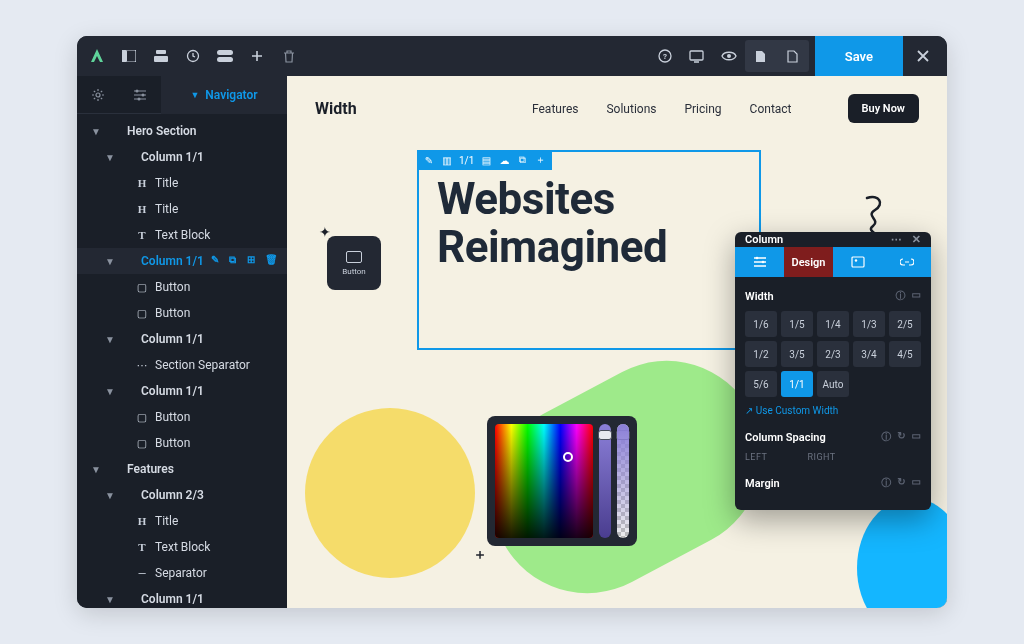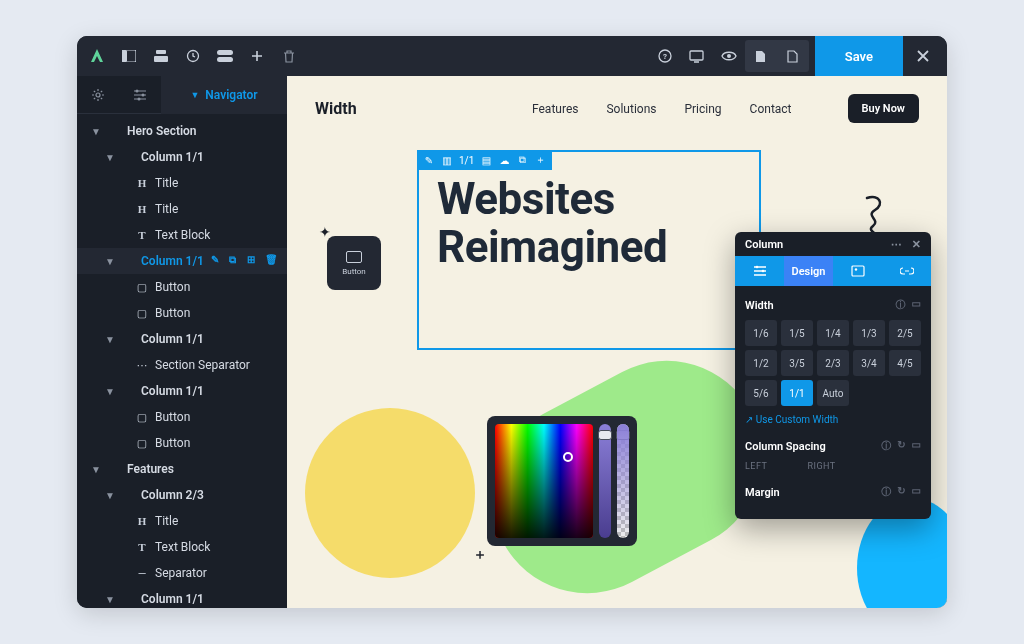--- a/index.html
+++ b/index.html
@@ -53,25 +53,25 @@
     .gradient-area { flex: 1; border-radius: 4px; background: linear-gradient(to right, red, yellow, lime, cyan, blue, magenta, red); position: relative; overflow: hidden; }
     .gradient-area::after { content: ''; position: absolute; inset: 0; background: linear-gradient(to bottom, rgba(255,255,255,0), rgba(0,0,0,.9)); }
     .picker-dot { position: absolute; top: 28px; left: 68px; width: 10px; height: 10px; border: 2px solid #fff; border-radius: 50%; z-index: 2; }
     .slider-col { width: 12px; display: flex; flex-direction: column; gap: 4px; }
     .hue-slider { flex: 1; background: linear-gradient(to bottom, #8b7fd8, #4a3d8f); border-radius: 6px; position: relative; }
     .alpha-slider { flex: 1; border-radius: 6px; background: repeating-conic-gradient(#bbb 0 25%, #eee 0 50%) 0 0/8px 8px; position: relative; }
     .alpha-slider::after { content:''; position:absolute; inset:0; background: linear-gradient(to bottom, #8b7fd8, transparent); border-radius: 6px; }
     .slide-thumb { position: absolute; width: 14px; height: 10px; background: #e8eaf0; border-radius: 3px; left: -1px; top: 6px; border: 1px solid #4a4f5c; }
     .plus-cursor { position: absolute; left: 186px; top: 470px; color: #1a1f28; font-size: 14px; font-weight: bold; }
     .panel { position: absolute; right: 16px; top: 196px; width: 196px; background: #1a1f28; border-radius: 6px; color: #c9d0db; font-size: 11px; box-shadow: 0 10px 30px rgba(0,0,0,.35); overflow: hidden; }
-    .panel-head { display: flex; align-items: center; height: 24px; padding: 0 10px; font-weight: 600; color: #fff; }
+    .panel-head { display: flex; align-items: center; height: 15px; padding: 0 10px; font-weight: 600; color: #fff; }
     .panel-head .dots { margin-left: auto; display: flex; gap: 10px; color: #8a929f; }
     .panel-tabs { display: flex; height: 30px; background: #0f98e8; }
     .ptab { flex: 1; display: flex; align-items: center; justify-content: center; color: rgba(255,255,255,.7); font-size: 11px; font-weight: 600; cursor: pointer; }
-    .ptab.active { background: #3b82f6; color: #fff; }
+    .ptab.active { background: #7f1d1d; color: #fff; }
     .panel-body { padding: 12px 10px; }
     .psec { margin-bottom: 14px; }
     .psec-head { display: flex; align-items: center; font-weight: 600; color: #fff; margin-bottom: 8px; gap: 8px; }
     .psec-head .picons { margin-left: auto; color: #5a6170; display: flex; gap: 6px; font-size: 10px; }
     .width-grid { display: grid; grid-template-columns: repeat(5, 1fr); gap: 4px; }
     .wbtn { background: #2a303c; color: #c9d0db; height: 26px; display: flex; align-items: center; justify-content: center; font-size: 10px; border-radius: 3px; cursor: pointer; }
     .wbtn.active { background: #0f98e8; color: #fff; }
     .custom-link { color: #0f98e8; font-size: 10px; margin-top: 8px; display: block; }
     .spacing-row { display: flex; gap: 40px; margin-top: 6px; }
     .sp-label { font-size: 9px; color: #6b7280; letter-spacing: .5px; }

